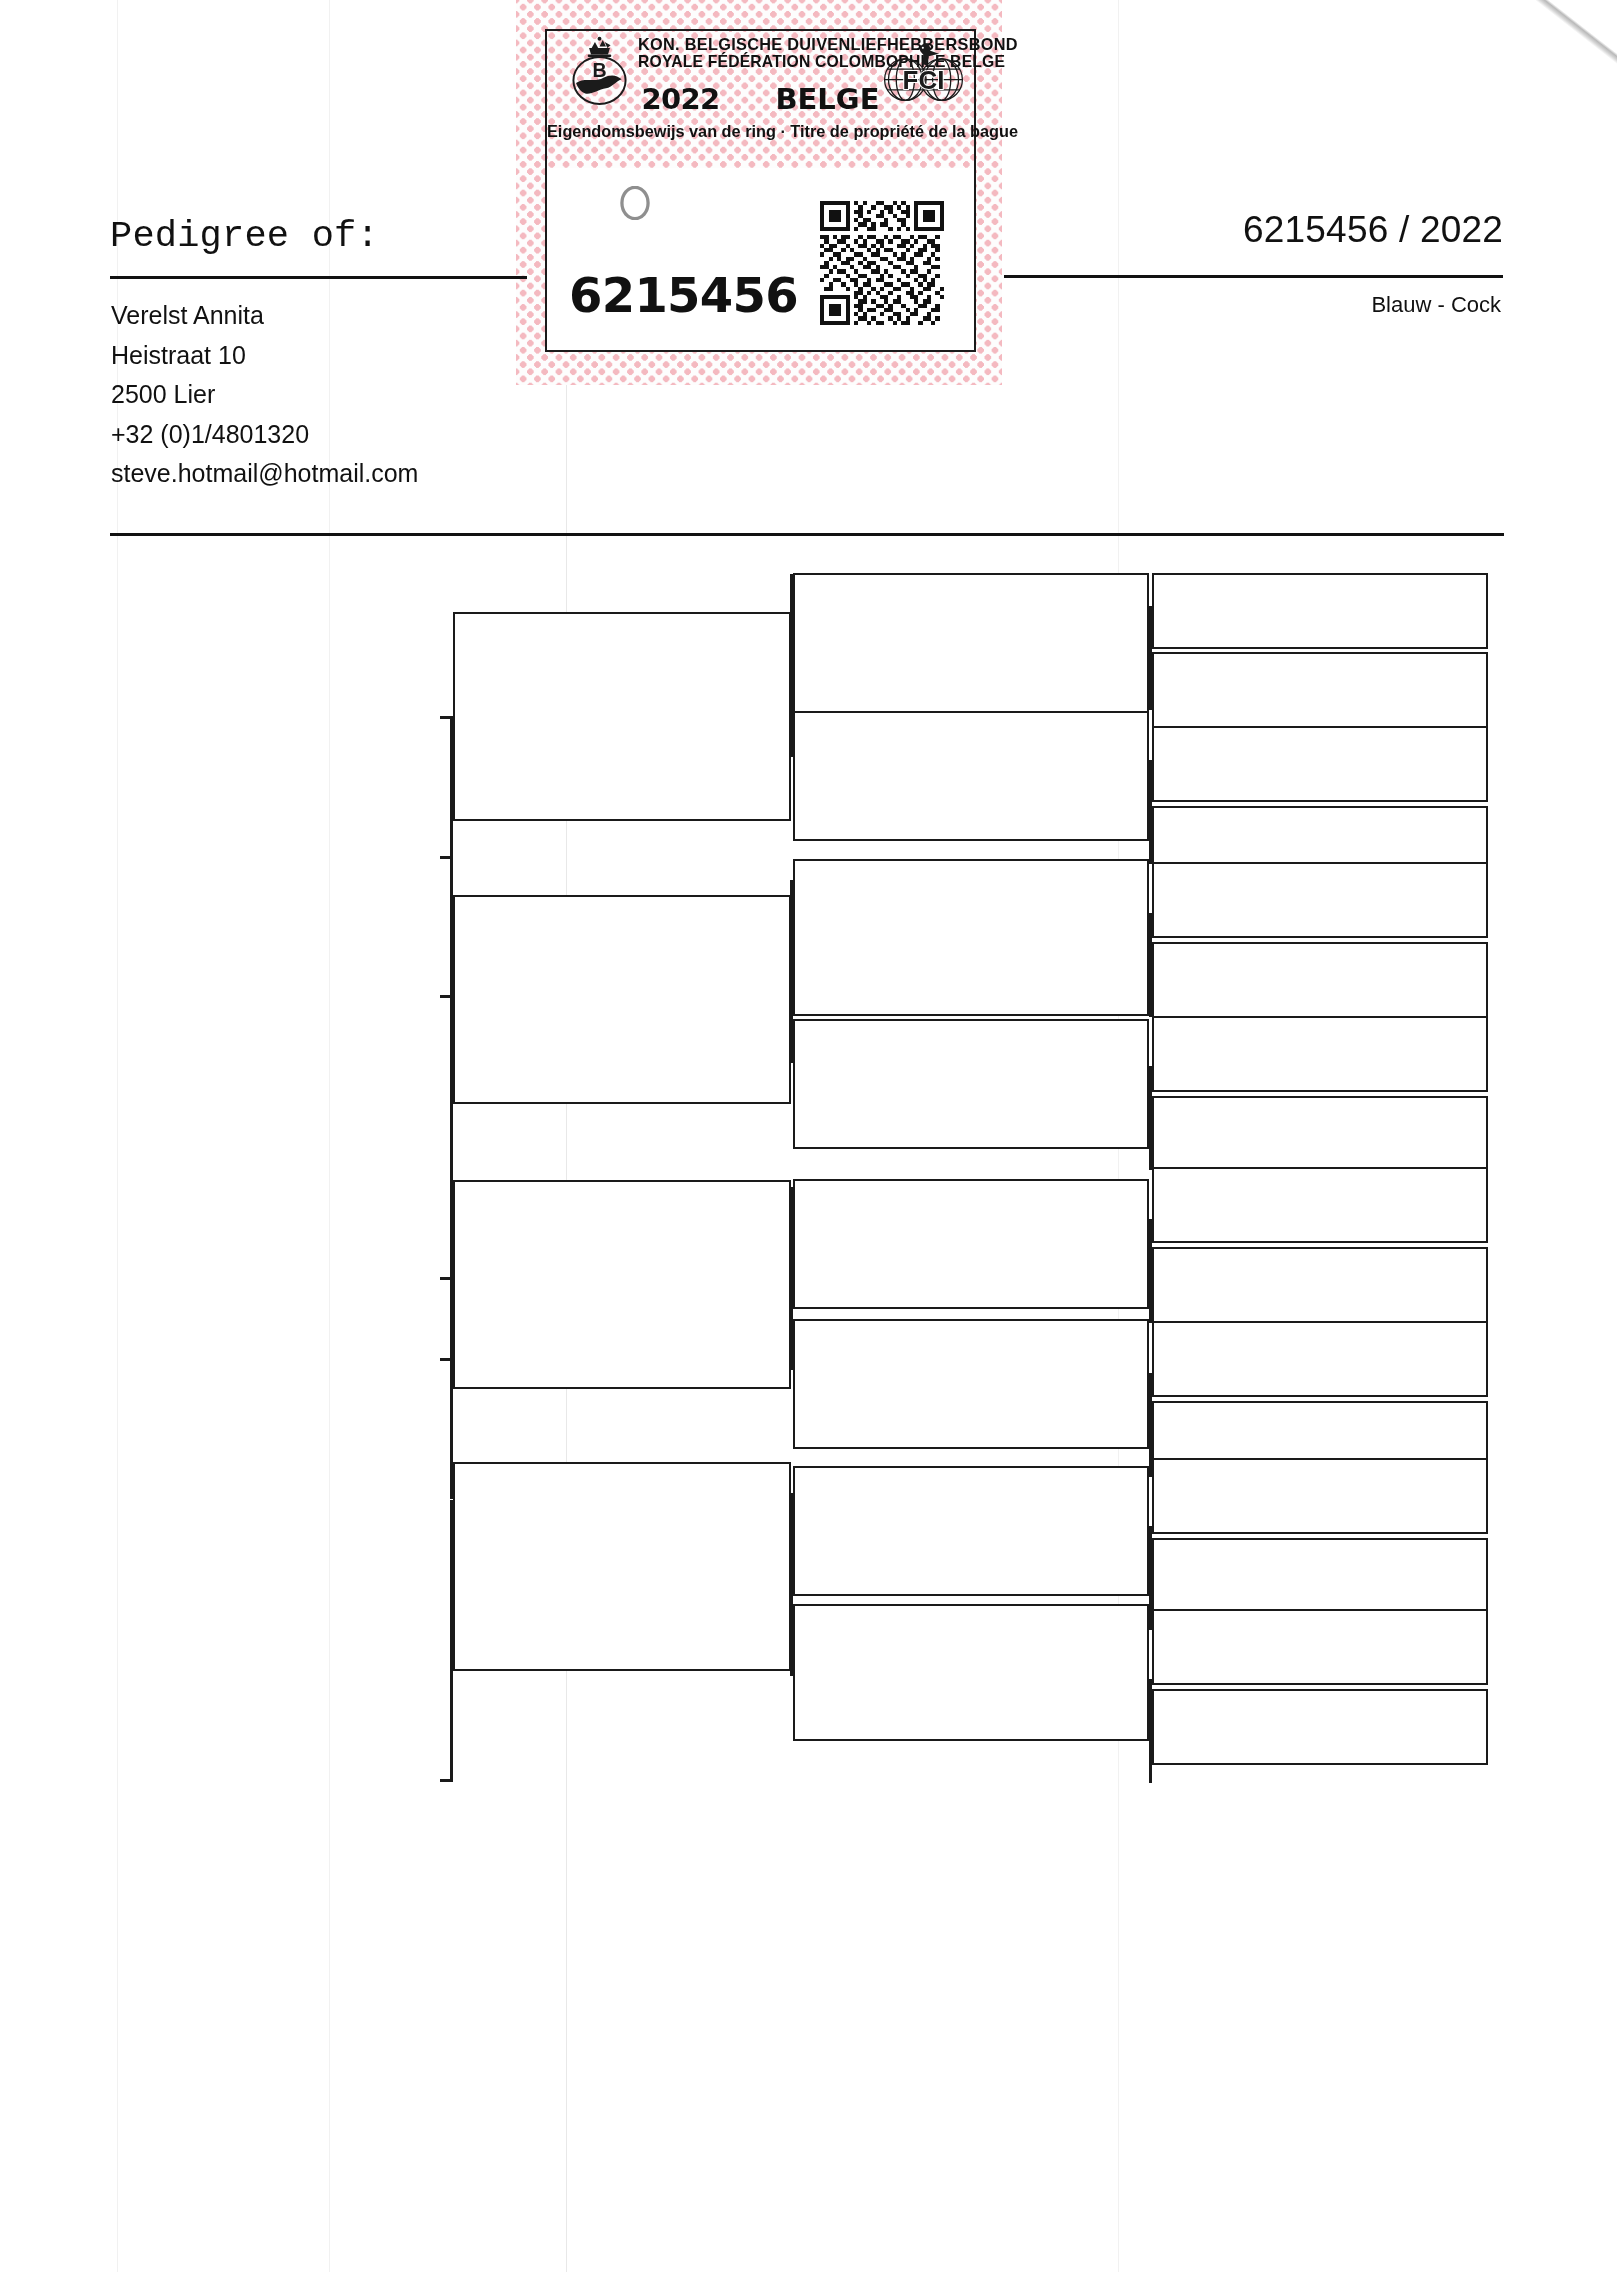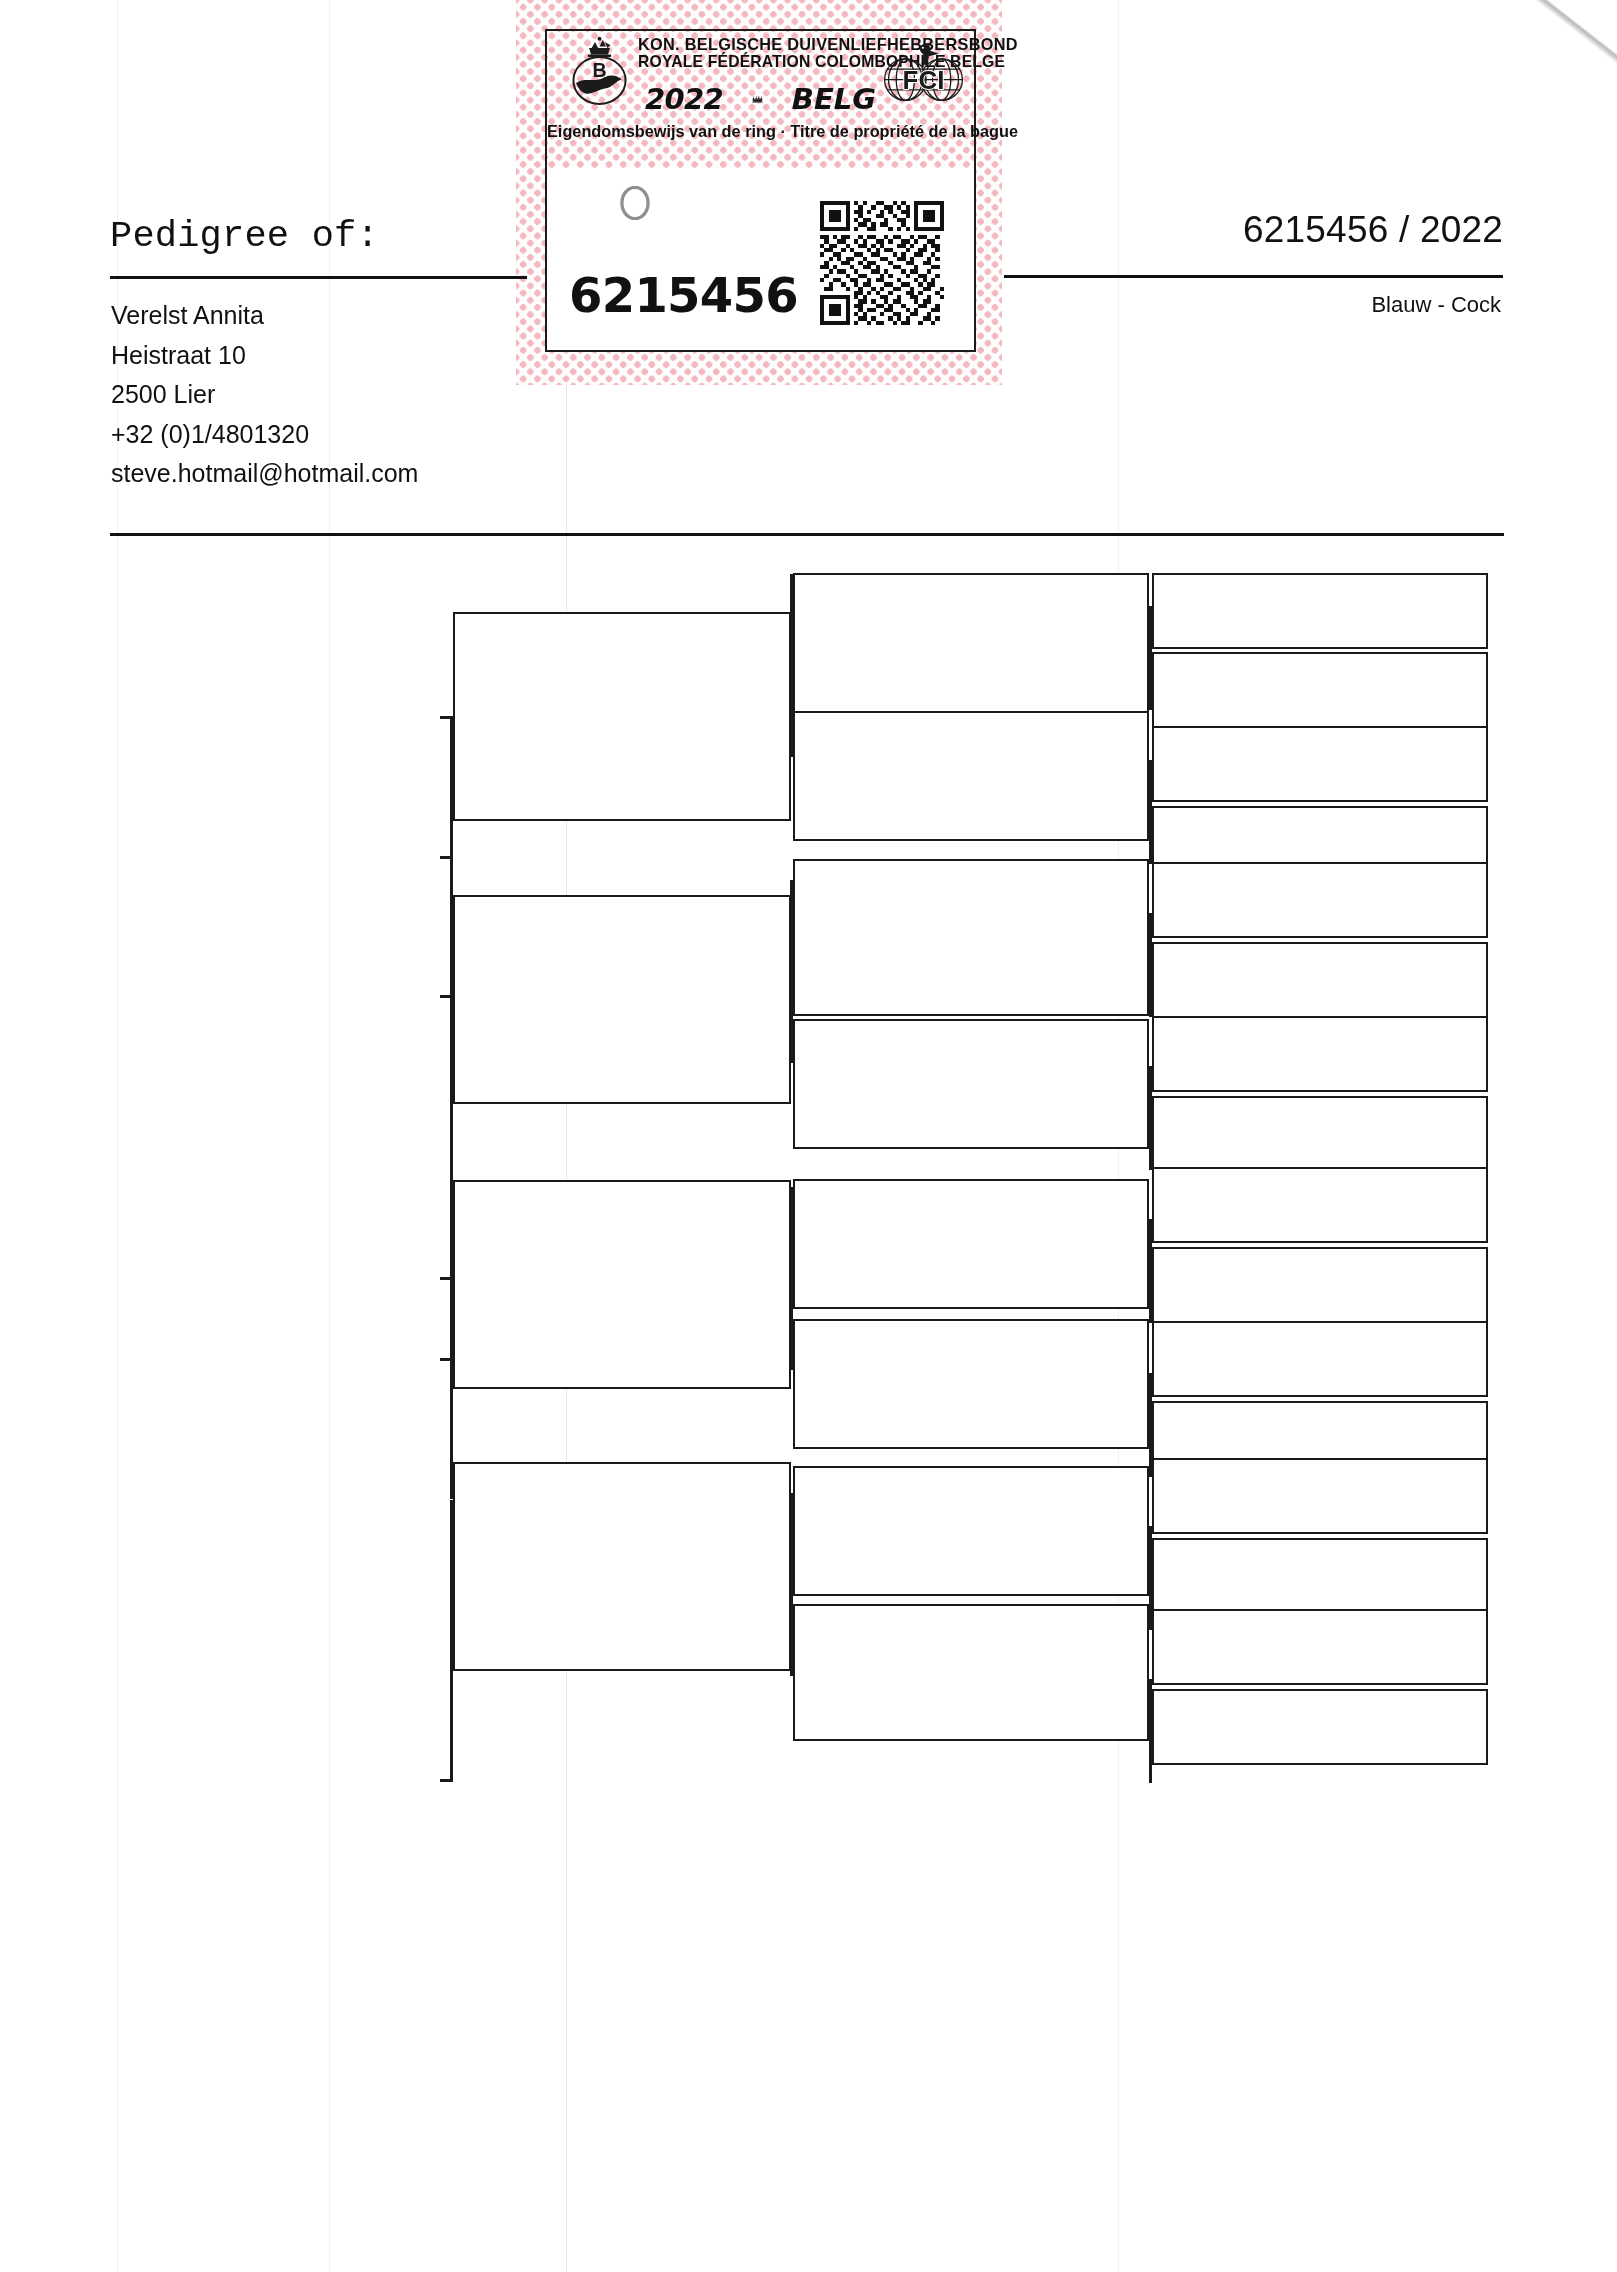--- a/index.html
+++ b/index.html
@@ -106,21 +106,20 @@
   }
   .fed-year-row {
     position: absolute;
     left: 98px;
     top: 51px;
     right: 98px;
     display: flex;
     align-items: center;
     justify-content: center;
     gap: 28px;
-    font-style: italic;
   }
   .fed-year {
     font-size: 29px;
     font-weight: bold;
     font-family: "DejaVu Sans", sans-serif;
     letter-spacing: -0.7px;
   }
   .fed-country {
     font-size: 29px;
     font-weight: bold;
@@ -281,21 +280,21 @@
               <path d="M30 20 l8 -16 l8 16 z"></path>
               <path d="M48 20 l8 -16 l8 16 z"></path>
               <path d="M66 20 l8 -14 l6 14 z"></path>
               <circle cx="17" cy="4" r="3.2"></circle>
               <circle cx="38" cy="2" r="3.2"></circle>
               <circle cx="56" cy="2" r="3.2"></circle>
               <circle cx="75" cy="4" r="3.2"></circle>
               <rect x="8" y="38" width="76" height="5" rx="2"></rect>
             </g>
           </svg>
-          <span class="fed-country">BELG</span>
+          <span class="fed-country">BELGE</span>
         </div>
 
         <svg class="fci-logo" viewBox="0 0 128 112">
           <g fill="none" stroke="#1b1b1b" stroke-width="2">
             <circle cx="36" cy="70" r="32"></circle>
             <ellipse cx="36" cy="70" rx="14" ry="32"></ellipse>
             <ellipse cx="36" cy="70" rx="26" ry="32"></ellipse>
             <line x1="4" y1="70" x2="68" y2="70"></line>
             <line x1="8" y1="54" x2="64" y2="54"></line>
             <line x1="8" y1="86" x2="64" y2="86"></line>

